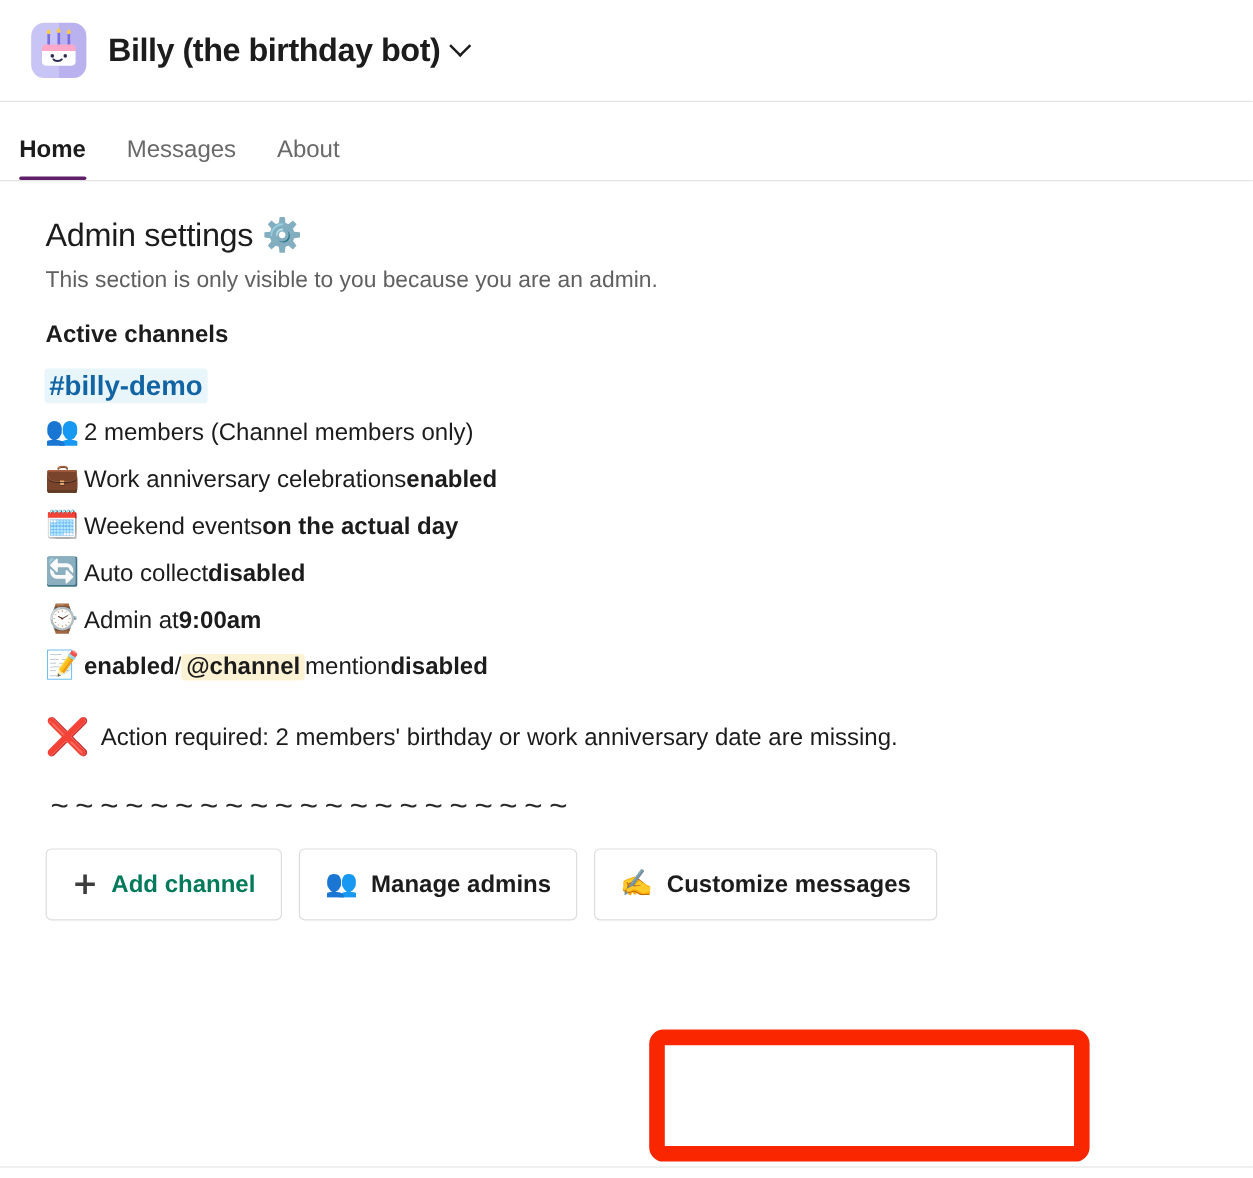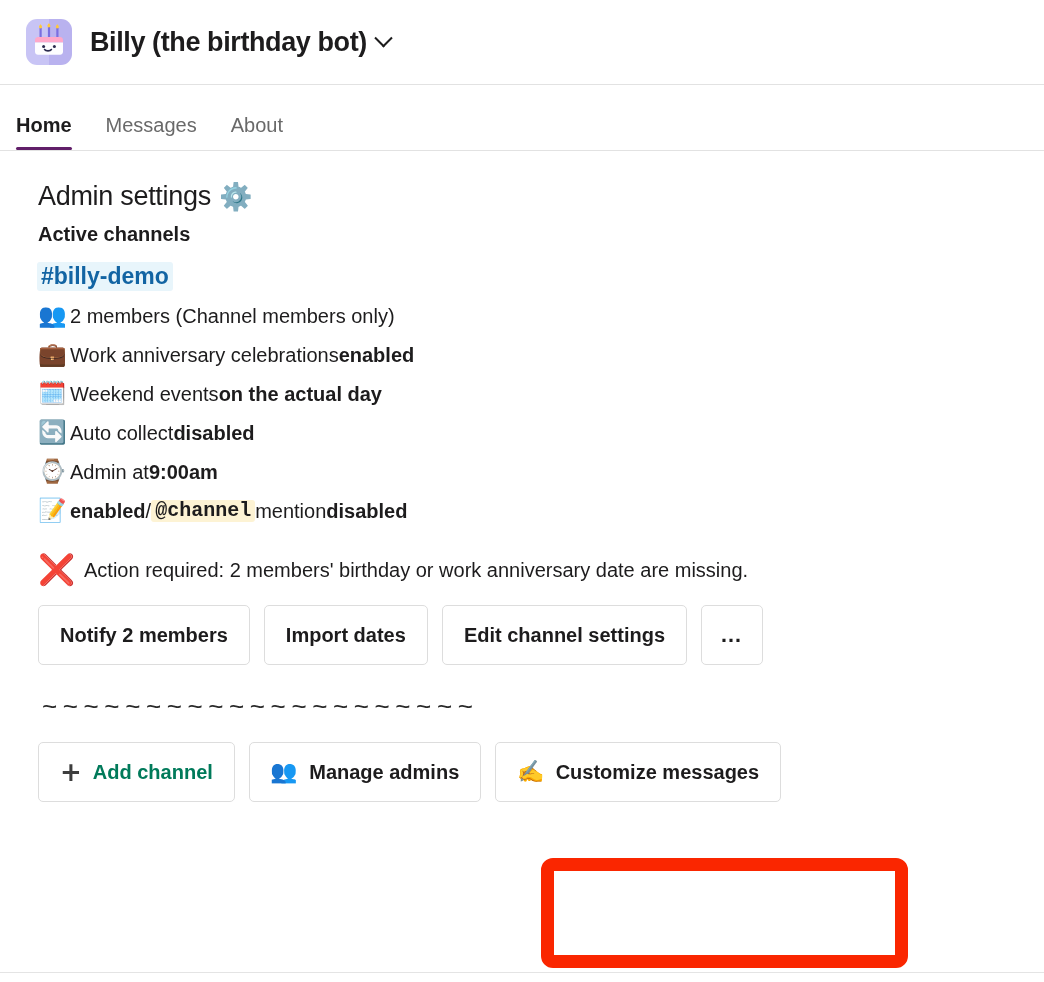--- a/index.html
+++ b/index.html
@@ -134,21 +134,20 @@
     text-align: left;
     font-family: "DejaVu Sans", sans-serif;
   }
   .detail-row b { font-weight: 700; }
   .mention {
     background: #fdf3d4;
     color: #1d1c1d;
     font-weight: 700;
     border-radius: 3px;
     padding: 1px 4px;
-    font-family: Liberation Mono, monospace;
   }
 
   .action-required {
     display: flex;
     align-items: center;
     font-size: 20px;
     margin-top: 25px;
     margin-bottom: 20px;
   }
   .action-required .xmark {
@@ -262,20 +261,21 @@
   <div class="tab">About</div>
 </div>
 
 <div class="body-wrap">
 
   <div class="section-title">
     <span>Admin settings</span>
     <span class="emoji">⚙️</span>
   </div>
 
+  <div class="section-sub">This section is only visible to you because you are an admin.</div>
 
   <div class="sub-head">Active channels</div>
 
   <div><span class="channel-link">#billy-demo</span></div>
 
   <div class="detail-list">
 
     <div class="detail-row">
       <span class="ico emoji">👥</span>
       <span>2 members (Channel members only)</span>
@@ -314,28 +314,20 @@
         <b>disabled</b>
     </div>
 
   </div>
 
   <div class="action-required">
     <span class="xmark emoji">❌</span>
     <span>Action required: 2 members' birthday or work anniversary date are missing.</span>
   </div>
 
-  <div class="btn-row">
-    <div class="btn">Notify 2 members</div>
-    <div class="btn">Import dates</div>
-    <div class="btn">Edit channel settings</div>
-    <div class="btn icon-only">
-        <span class="dots">…</span>
-      </div>
-  </div>
 
   <div class="tilde-divider">~~~~~~~~~~~~~~~~~~~~~</div>
 
   <div class="btn-row">
     <div class="btn green-text">
       <span class="plus-glyph">+</span>
       <span>Add channel</span>
     </div>
     <div class="btn">
       <span class="emoji">👥</span>

